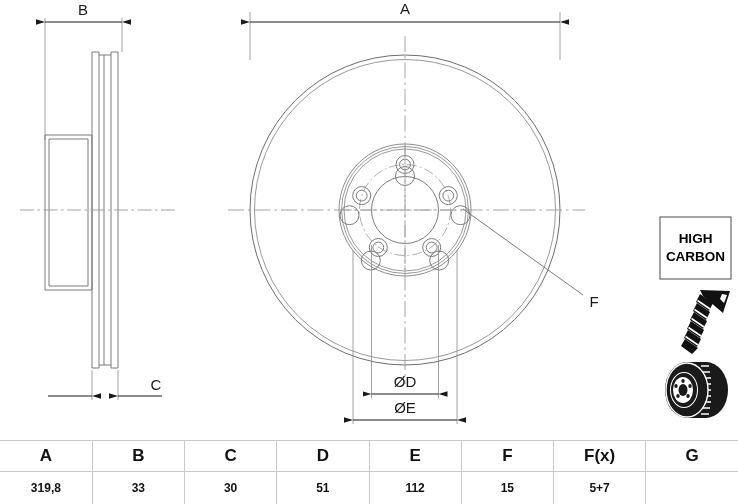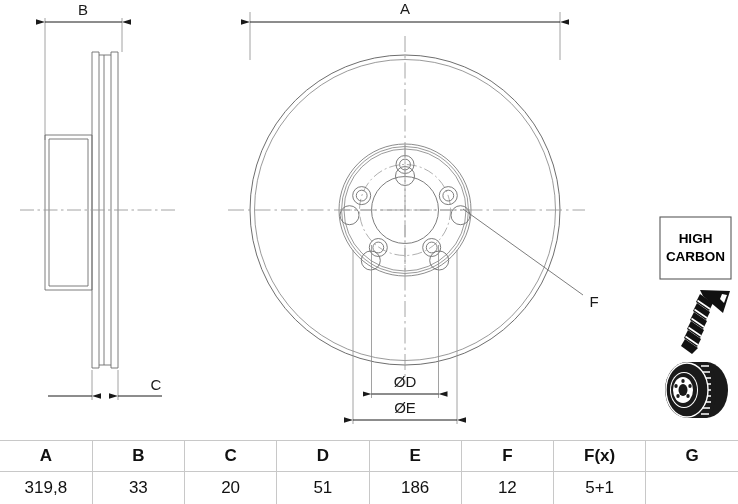--- a/index.html
+++ b/index.html
@@ -58,22 +58,22 @@
     padding: 0;
   }
   #spec-table tr.hdr td {
     height: 30px;
     font-size: 17px;
     font-weight: bold;
     font-family: "Liberation Sans", sans-serif;
   }
   #spec-table tr.val td {
     height: 32px;
-    font-size: 17px;
-    font-weight: 400;
+    font-size: 12px;
+    font-weight: 700;
     font-family: "Liberation Sans", sans-serif;
   }
   #spec-table td.first { border-left: none; }
   #spec-table td.last  { border-right: none; }
 </style>
 </head>
 <body>
 
 <div id="drawing-root">
 
@@ -307,23 +307,23 @@
         <td>C</td>
         <td>D</td>
         <td>E</td>
         <td>F</td>
         <td>F(x)</td>
         <td class="last">G</td>
       </tr>
       <tr class="val">
         <td class="first">319,8</td>
         <td>33</td>
-        <td>20</td>
+        <td>30</td>
         <td>51</td>
-        <td>186</td>
-        <td>12</td>
-        <td>5+1</td>
+        <td>112</td>
+        <td>15</td>
+        <td>5+7</td>
         <td class="last"></td>
       </tr>
     </tbody>
   </table>
 
 </div>
 
 </body></html>

